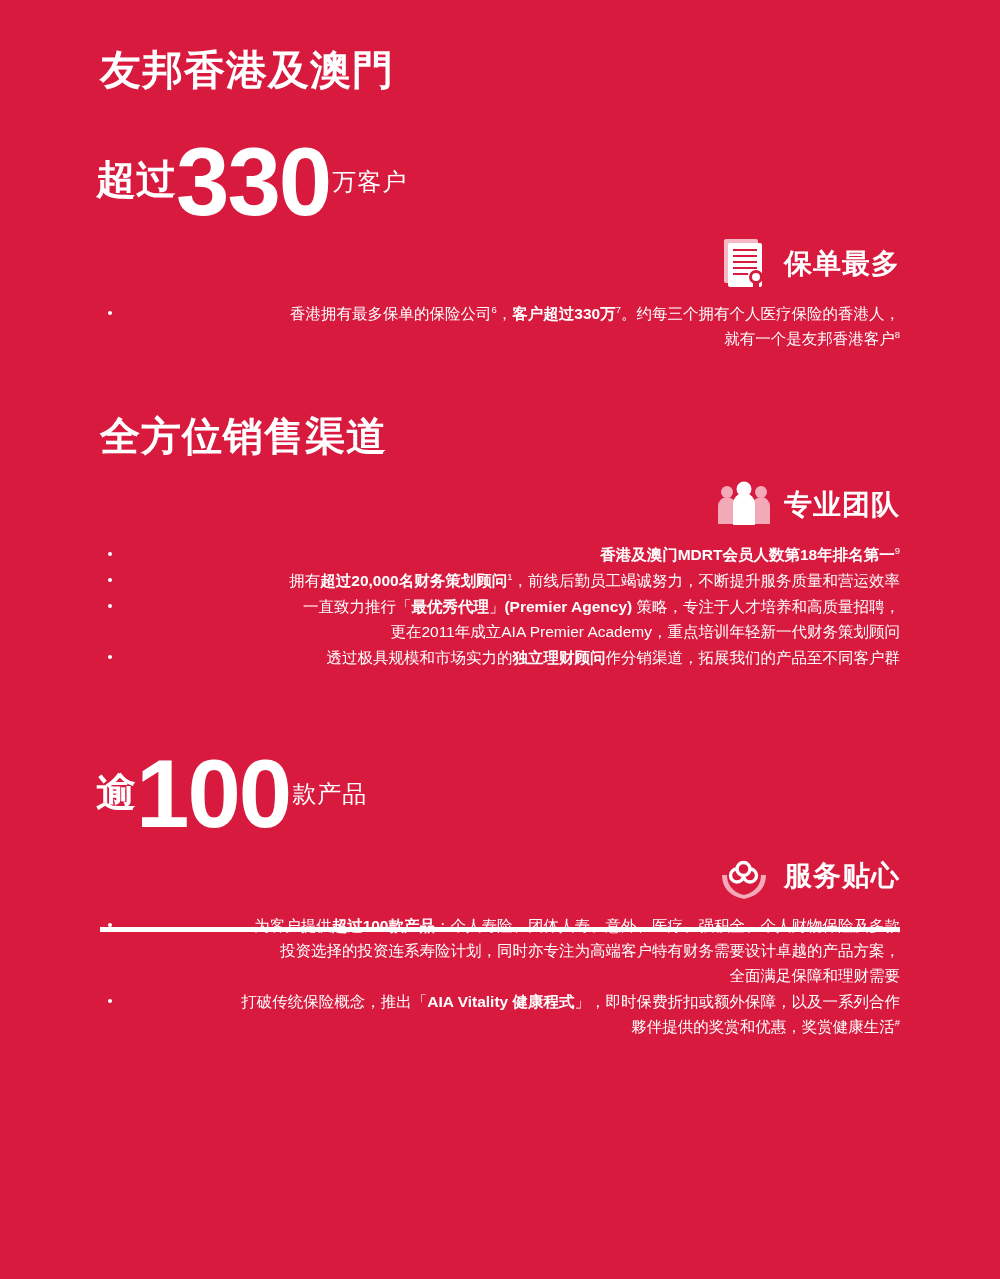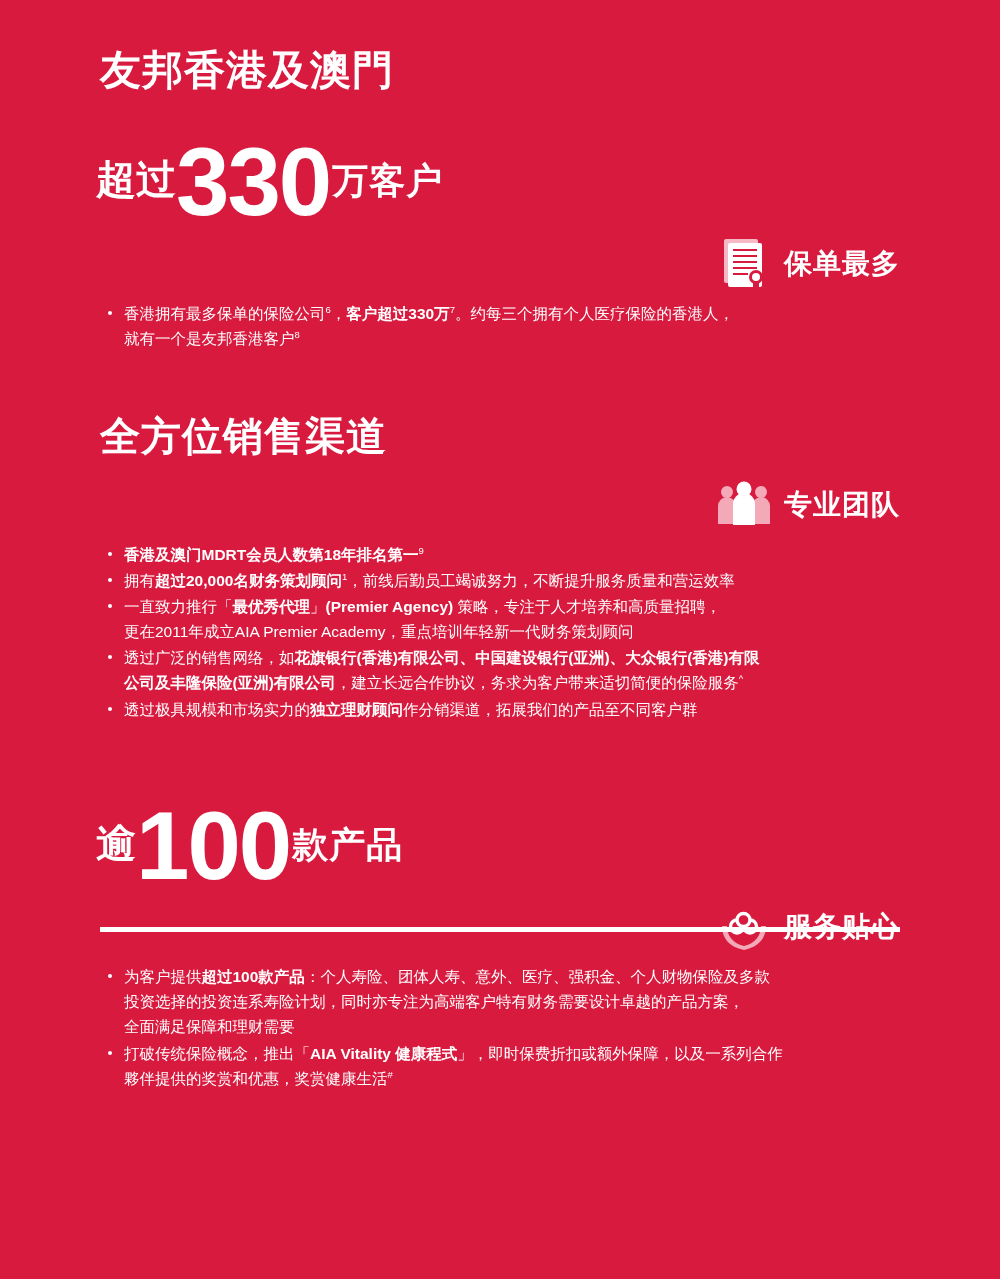--- a/index.html
+++ b/index.html
@@ -43,22 +43,22 @@
     transform: translateY(-2px);
   }
   .stat-num {
     font-size: 96px;
     font-weight: bold;
     line-height: 0.85;
     letter-spacing: -2px;
     margin: 0 2px 0 0;
   }
   .stat-post {
-    font-size: 36px;
-    font-weight: bold;
+    font-size: 24px;
+    font-weight: normal;
     letter-spacing: 1px;
   }
   
   .icon-head {
     display: flex;
     align-items: center;
     margin-top: 14px;
     margin-bottom: 10px;
     justify-content: flex-end;
   }
@@ -79,20 +79,21 @@
     list-style: none;
     margin: 0;
     padding: 0 0 0 6px;
   }
   ul.bullets li {
     position: relative;
     padding-left: 18px;
     font-size: 15.5px;
     line-height: 1.62;
     margin-bottom: 1px;
+    text-align: right;
   }
   ul.bullets li:before {
     content: "";
     position: absolute;
     left: 2px;
     top: 10px;
     width: 4px;
     height: 4px;
     border-radius: 50%;
     background: #ffffff;
@@ -181,21 +182,20 @@
         </g>
       </svg>
     </span>
     <span class="icon-label">专业团队</span>
   </div>
 
   <ul class="bullets">
     <li><span class="b">香港及澳门MDRT会员人数第18年排名第一</span><sup>9</sup></li>
     <li>拥有<span class="b">超过20,000名财务策划顾问</span><sup>1</sup>，前线后勤员工竭诚努力，不断提升服务质量和营运效率</li>
     <li>一直致力推行「<span class="b">最优秀代理</span>」<span class="b">(Premier Agency)</span> 策略，专注于人才培养和高质量招聘，<br>更在2011年成立AIA Premier Academy，重点培训年轻新一代财务策划顾问</li>
-    <li>透过广泛的销售网络，如<span class="b">花旗银行(香港)有限公司、中国建设银行(亚洲)、大众银行(香港)有限<br>公司及丰隆保险(亚洲)有限公司</span>，建立长远合作协议，务求为客户带来适切简便的保险服务<sup>^</sup></li>
     <li>透过极具规模和市场实力的<span class="b">独立理财顾问</span>作分销渠道，拓展我们的产品至不同客户群</li>
   </ul>
 
   <div class="spacer-a"></div>
 
   <div class="stat-line">
     <span class="stat-pre">逾</span>
     <span class="stat-num">100</span>
     <span class="stat-post">款产品</span>
   </div>

